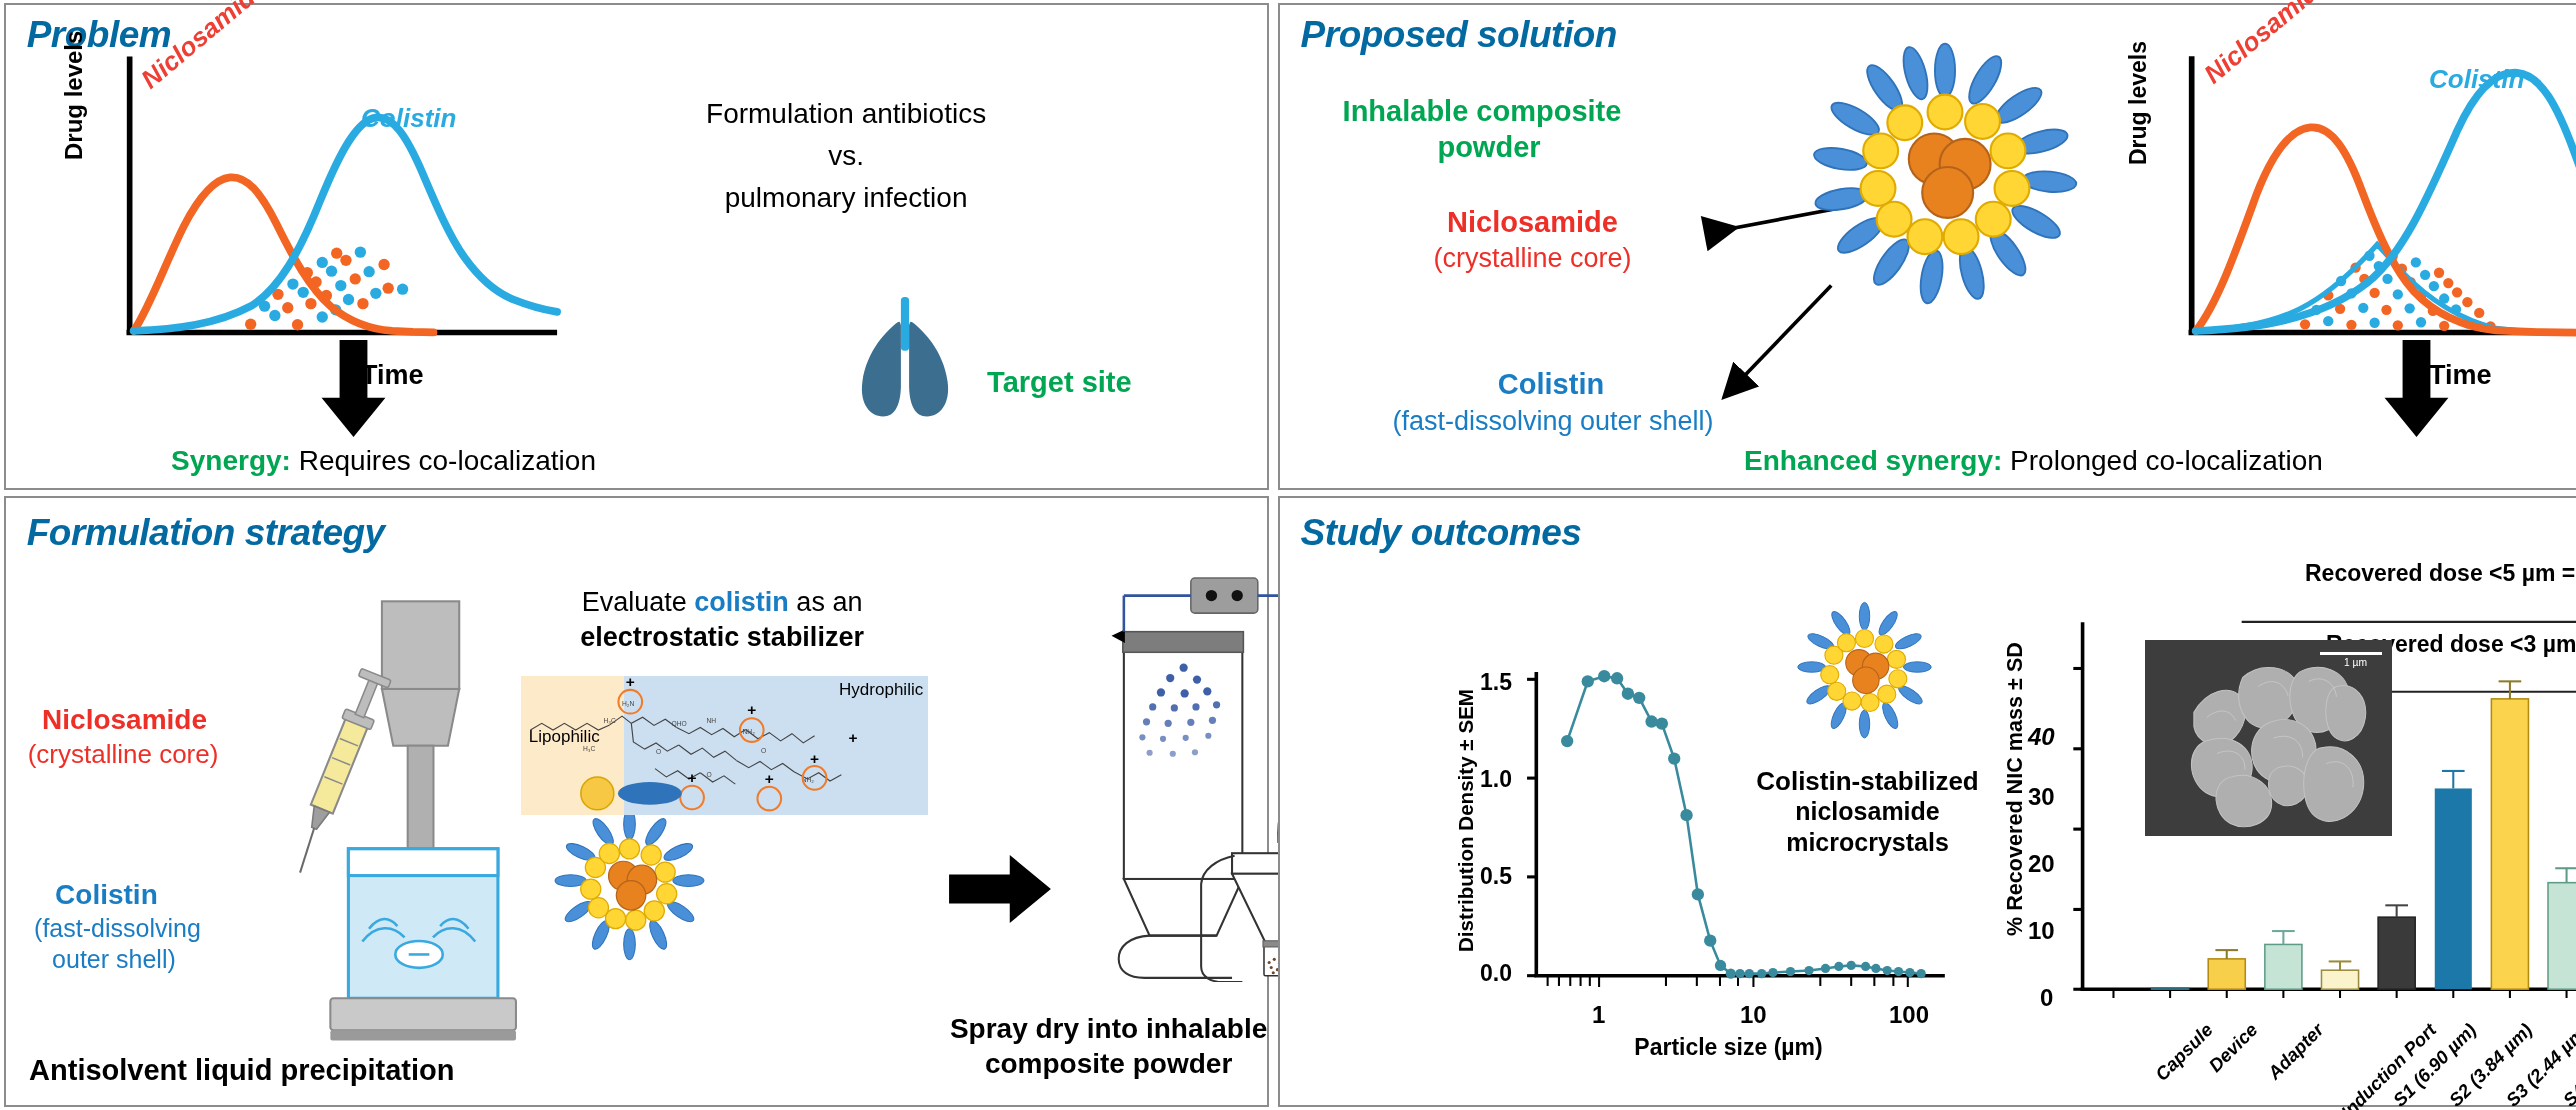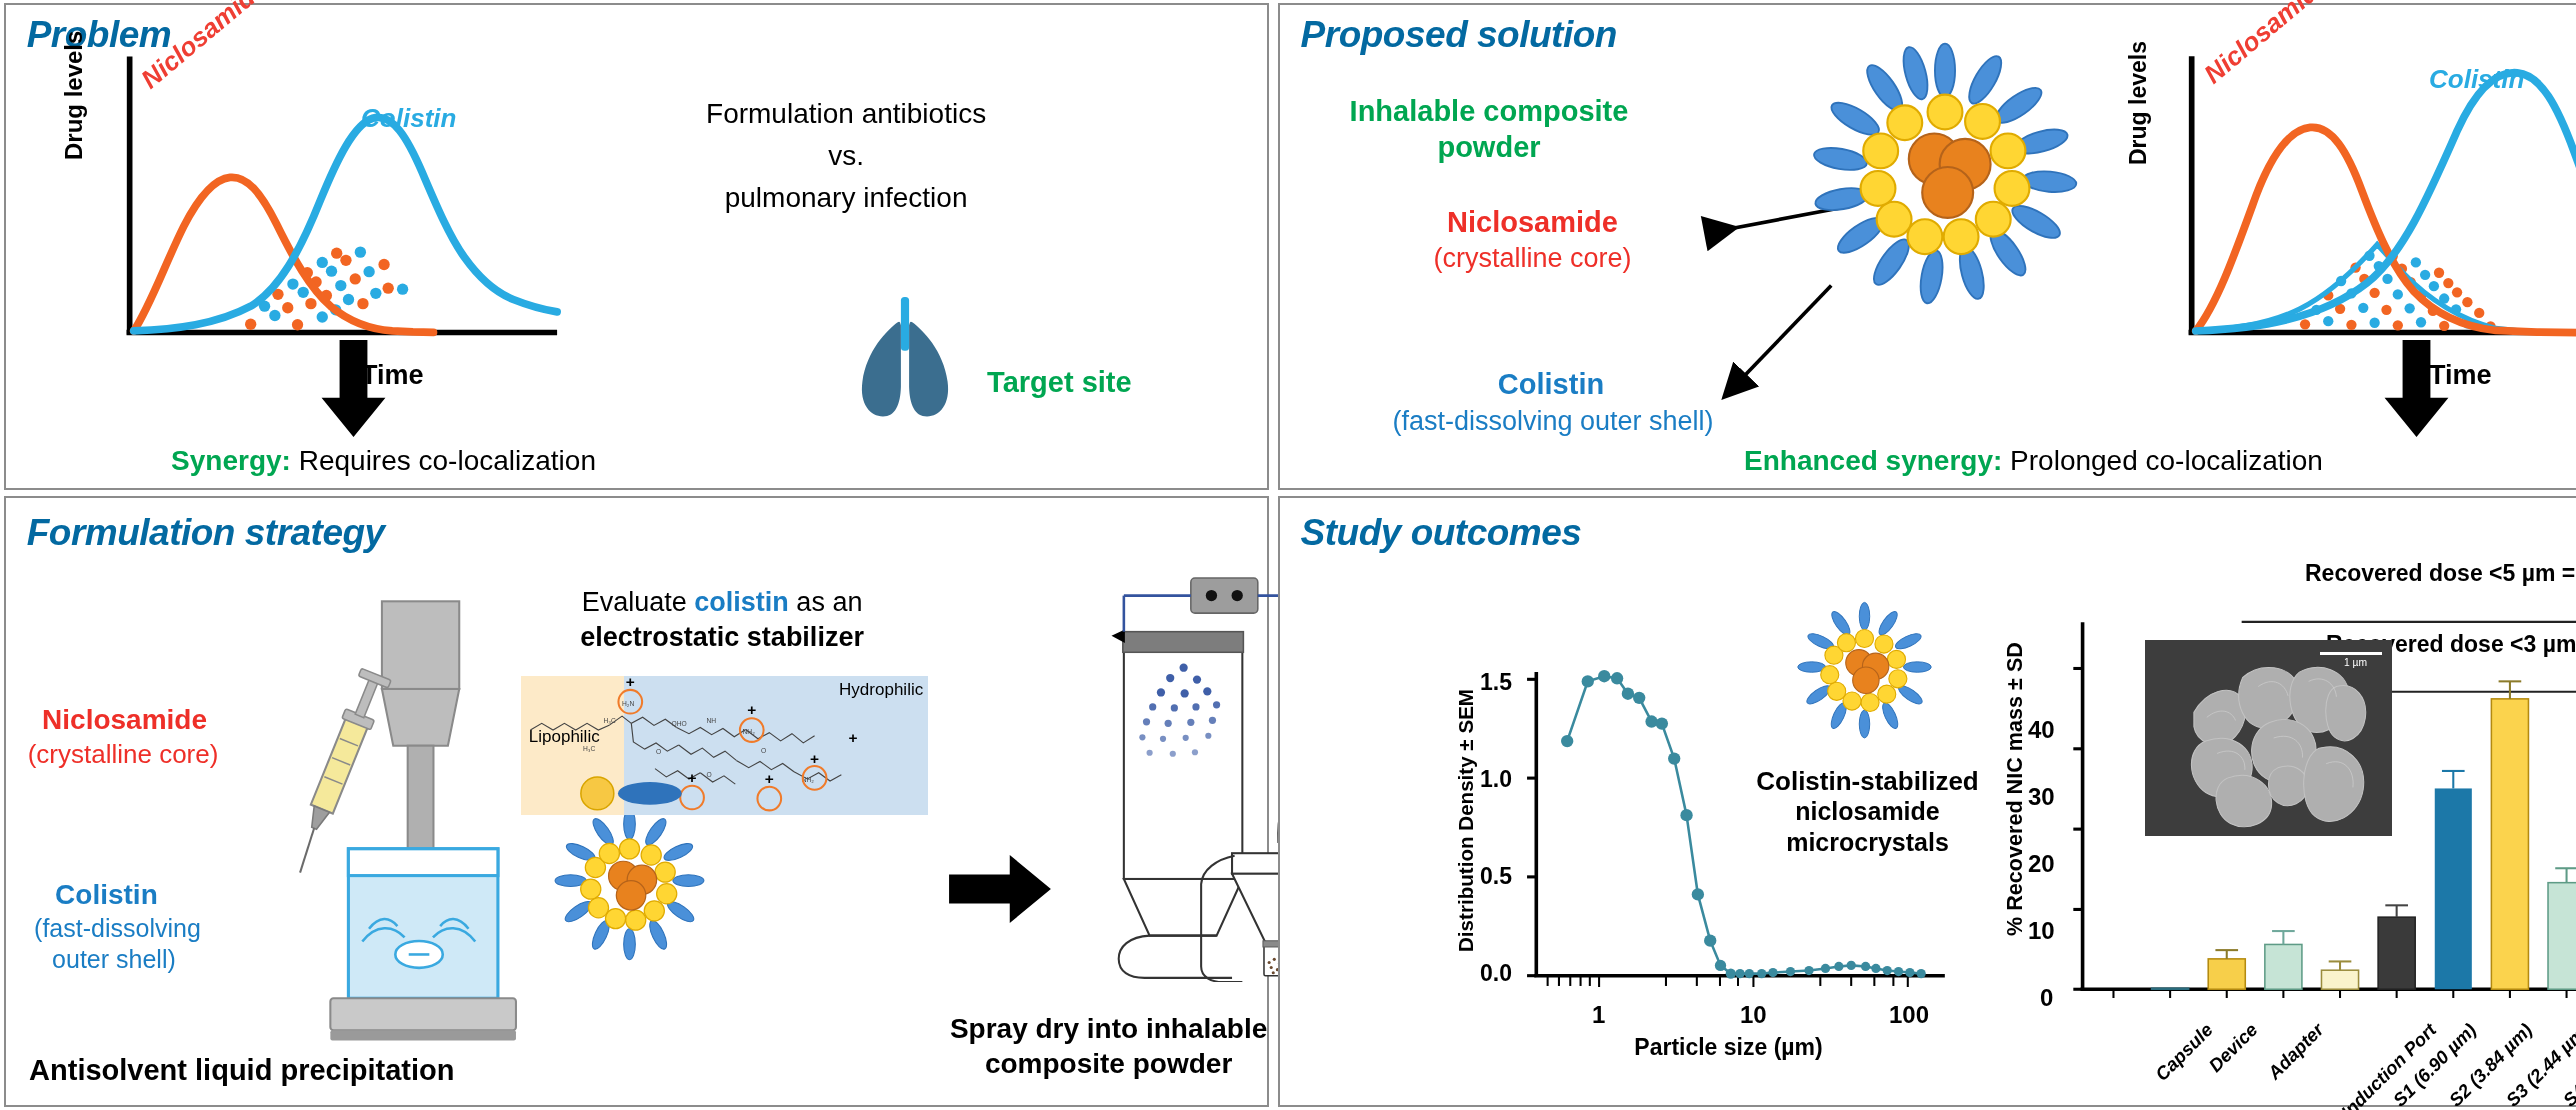--- a/index.html
+++ b/index.html
@@ -192,21 +192,21 @@
 
   <div class="txt" style="left:165px; top:440px; font-size:28px;">
     <span class="bold green">Synergy:</span><span> Requires co-localization</span>
   </div>
 </div>
 
 <div class="panel" id="panel-solution">
 
   <div class="panel-title" style="left:20.6px; top:9.3px;">Proposed solution</div>
 
-  <div class="txt bold green ctr" style="left:13px; top:90px; width:392px; font-size:29px;">Inhalable composite</div>
+  <div class="txt bold green ctr" style="left:6px; top:90px; width:392px; font-size:29px;">Inhalable composite</div>
   <div class="txt bold green ctr" style="left:13px; top:126px; width:392px; font-size:29px;">powder</div>
 
   <div class="txt bold red2 ctr" style="left:103px; top:201px; width:299px; font-size:29px;">Niclosamide</div>
   <div class="txt red2 ctr" style="left:93px; top:238px; width:319px; font-size:27px;">(crystalline core)</div>
 
   <div class="txt bold blue ctr" style="left:137px; top:363px; width:268px; font-size:29px;">Colistin</div>
   <div class="txt blue ctr" style="left:62px; top:401px; width:422px; font-size:27px;">(fast-dissolving outer shell)</div>
 
   <svg style="position:absolute; left:402px; top:180px;" width="247" height="237" viewBox="0 0 480 460">
     <defs>
@@ -679,21 +679,21 @@
     </svg>
   </div>
   <div class="txt bold ctr" style="left:443px; top:268px; width:289px; font-size:26px;">Colistin-stabilized</div>
   <div class="txt bold ctr" style="left:443px; top:299px; width:289px; font-size:25px;">niclosamide</div>
   <div class="txt bold ctr" style="left:443px; top:330px; width:289px; font-size:25px;">microcrystals</div>
 
   <div class="chartbox" style="left:716px; top:57px; width:788px; height:520px;">
 
     <div class="axis-label-v" style="left:6.2px; top:381px; font-size:21.6px;">% Recovered NIC mass ± SD</div>
 
-    <div class="tick-label" style="left:32px; top:161px; font-size:24px;">40</div>
+    <div class="tick-label" style="left:32px; top:168px; font-size:24px;font-style:italic;">40</div>
     <div class="tick-label" style="left:32px; top:228px; font-size:24px;">30</div>
     <div class="tick-label" style="left:32px; top:295px; font-size:24px;">20</div>
     <div class="tick-label" style="left:32px; top:362px; font-size:24px;">10</div>
     <div class="tick-label" style="left:44px; top:429px; font-size:24px;">0</div>
 
     <svg style="position:absolute; left:242px; top:36px;" width="536" height="108" viewBox="0 0 1040 210">
       <polyline points="6,60 1034,60 1034,6" fill="none" stroke="#222" stroke-width="4"></polyline>
       <polyline points="70,196 1010,196 1010,118" fill="none" stroke="#222" stroke-width="4"></polyline>
     </svg>
     <div class="bracket-label" style="left:309px; top:5.2px; font-size:23px;">Recovered dose  &lt;5 µm = 75%</div>

